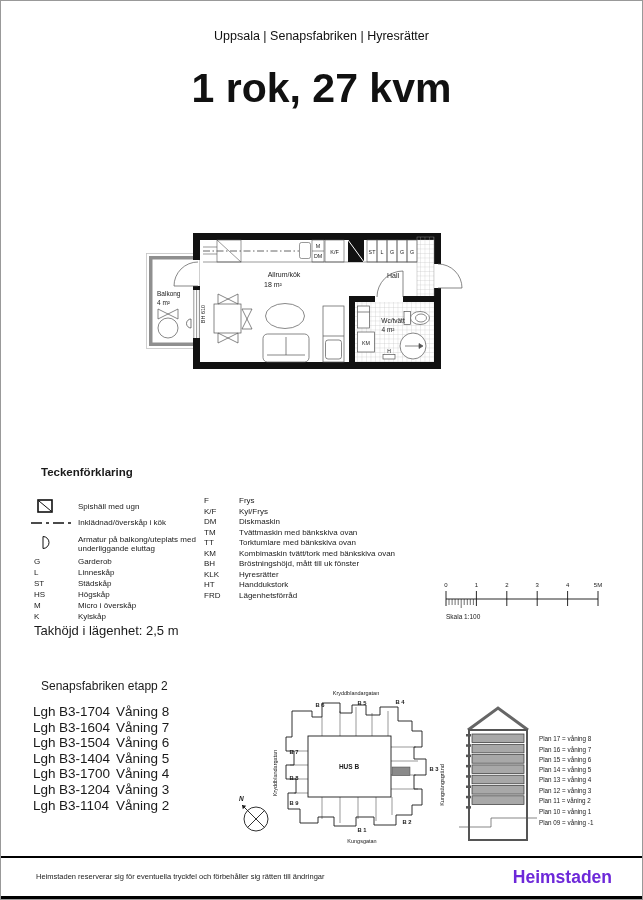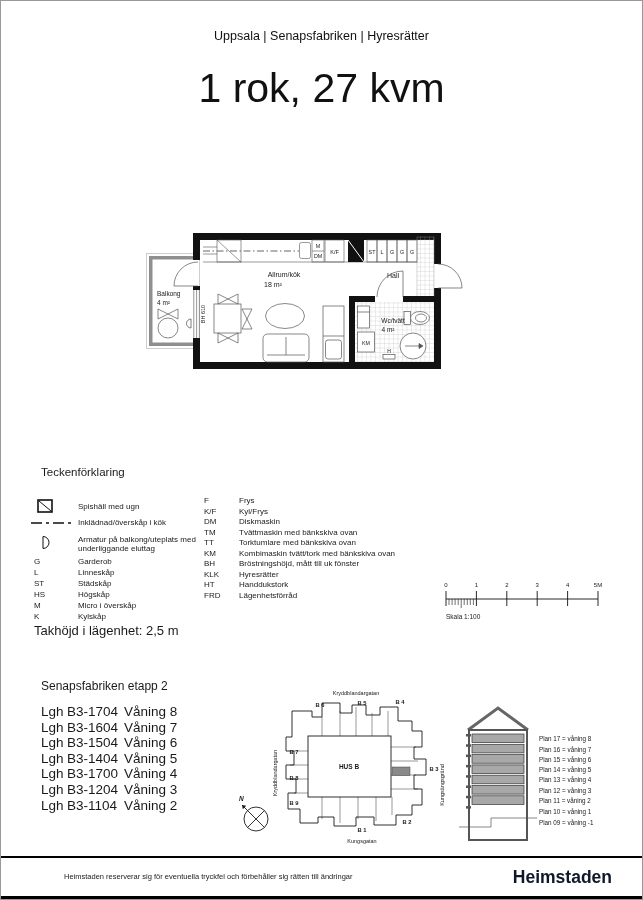--- a/index.html
+++ b/index.html
@@ -12,43 +12,43 @@
     color:#1a1a1a;
     padding-left:40px;
   }
   .abs { position:absolute; }
   .breadcrumb {
     top:28px; left:0; width:100%; text-align:center;
     font-size:12.5px; color:#111;
   }
   .main-title {
     top:64px; left:0; width:100%; text-align:center;
-    font-size:41px; font-weight:400; color:#111; letter-spacing:0;
+    font-size:41px; font-weight:700; color:#111; letter-spacing:0;
   }
   svg { display:block; }
   svg text { font-family:"Liberation Sans", sans-serif; fill:#1a1a1a; }
 
   
-  .legend-title { top:465px; left:40px; font-size:11.5px; font-weight:400; }
+  .legend-title { top:465px; left:40px; font-size:11.5px; font-weight:700; }
   .legend-sym-label { font-size:8px; }
   .ceiling-note { top:622px; left:33px; font-size:13px; }
 
   .abbr-item { position:absolute; font-size:8px; white-space:nowrap; }
 
   
   .project-title { top:678px; left:40px; font-size:12px;text-align:center; }
-  .apt-list { top:703px; left:40px; }
+  .apt-list { top:703px; left:32px; }
   .apt-row { display:flex; font-size:13.5px; line-height:15.6px; white-space:nowrap; }
   .apt-row .c1 { width:26px; }
   .apt-row .c2 { width:57px; }
 
   
   .footer-line { top:855px; left:0; width:100%; height:2px; background:#000; }
   .footer-bottom { bottom:0; left:0; width:100%; height:3px; background:#000; }
-  .footer-disclaimer { top:871px; left:35px; font-size:7.5px; color:#222;margin-left:28px; }
+  .footer-disclaimer { top:871px; left:35px; font-size:7.5px; color:#222; }
   .footer-brand { top:866px; right:30px; font-size:17.5px; font-weight:700; }
 </style>
 </head>
 <body>
 
 <div class="page">
 
   <div class="abs breadcrumb">Uppsala | Senapsfabriken | Hyresrätter</div>
   <div class="abs main-title">1 rok, 27 kvm</div>
 
@@ -396,16 +396,16 @@
       <text x="83" y="86.4">Plan 13 = våning 4</text>
       <text x="83" y="96.7">Plan 12 = våning 3</text>
       <text x="83" y="107">Plan 11 = våning 2</text>
       <text x="83" y="118.2">Plan 10 = våning 1</text>
       <text x="83" y="128.7">Plan 09 = våning -1</text>
     </g>
   </svg>
 
   <div class="abs footer-line"></div>
   <div class="abs footer-disclaimer">Heimstaden reserverar sig för eventuella tryckfel och förbehåller sig rätten till ändringar</div>
-  <div class="abs footer-brand" style="color:#0f172a">Heimstaden</div>
+  <div class="abs footer-brand" style="color:#6d28d9">Heimstaden</div>
   <div class="abs footer-bottom"></div>
 
 </div>
 
 </body></html>

